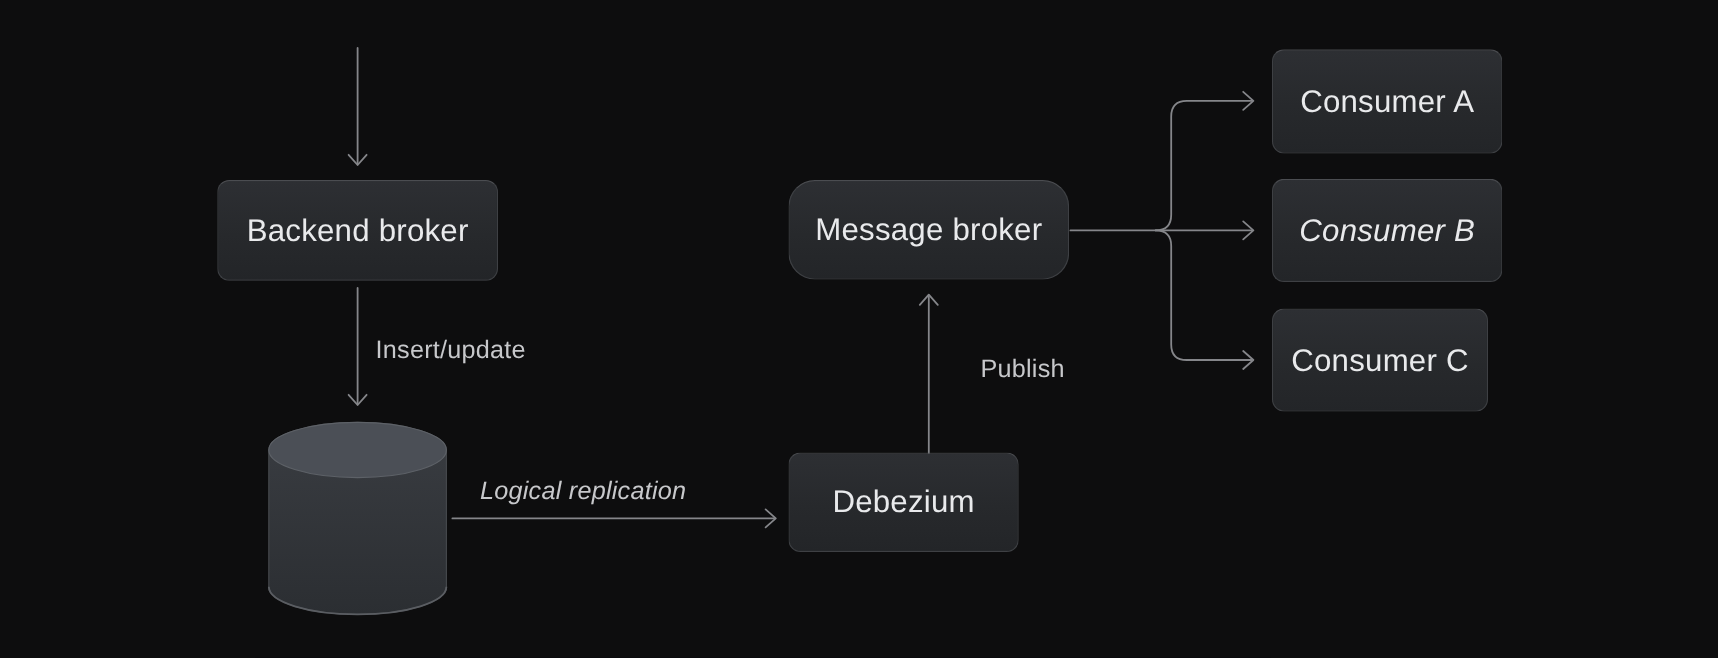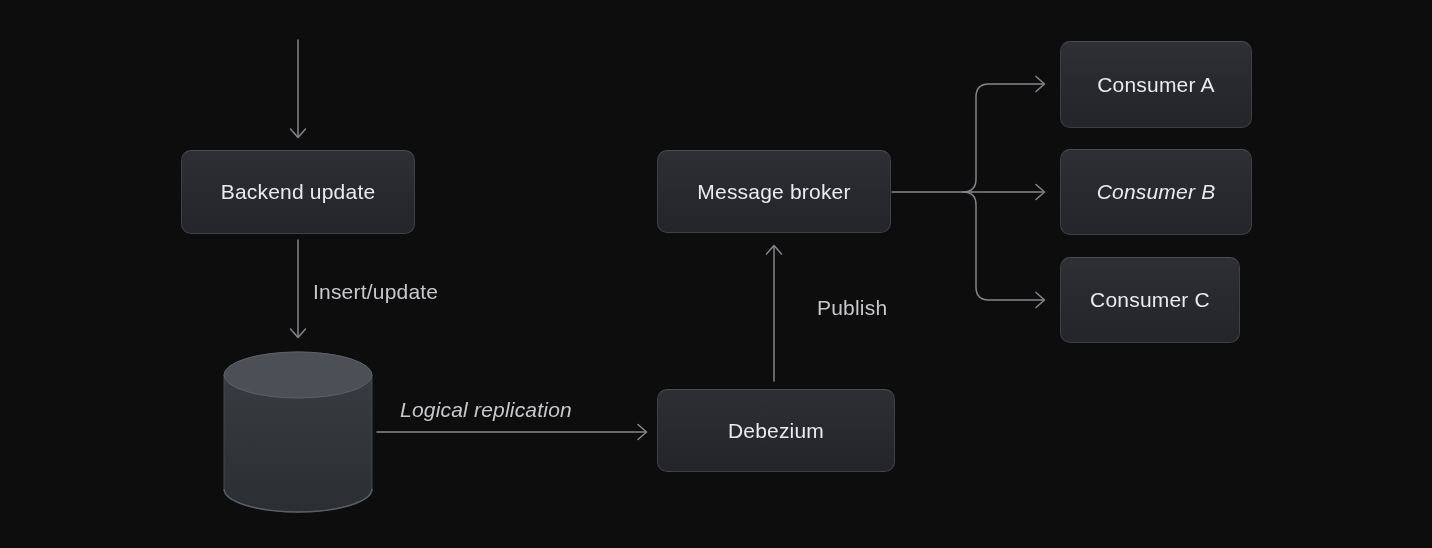--- a/index.html
+++ b/index.html
@@ -25,28 +25,28 @@
     position: absolute;
     display: flex;
     align-items: center;
     justify-content: center;
     box-sizing: border-box;
     border-radius: 10px;
     background: linear-gradient(180deg, #2d2f33 0%, #27292c 55%, #232528 100%);
     border: 1px solid #3e4044;
     border-top-color: #4b4d51;
     color: #e9eaec;
-    font-size: 21px;
+    font-size: 26px;
     letter-spacing: 0.2px;
     white-space: nowrap;
     text-align: center;
   }
   .node-backend   { left: 181px;  top: 150px; width: 234px; height: 84px; }
-  .node-broker    { left: 657px;  top: 150px; width: 234px; height: 83px; }
-  .node-debezium  { left: 657px;  top: 389px; width: 238px; height: 83px; }
+  .node-broker    { left: 657px;  top: 150px; width: 234px; height: 83px; border-radius: 22px; }
+  .node-debezium  { left: 657px;  top: 377px; width: 192px; height: 83px; }
   .node-consumer-a{ left: 1060px; top: 41px;  width: 192px; height: 87px; }
   .node-consumer-b{ left: 1060px; top: 149px; width: 192px; height: 86px; font-style: italic; }
   .node-consumer-c{ left: 1060px; top: 257px; width: 180px; height: 86px; }
   .edge-label {
     position: absolute;
     color: #c7c8cb;
     font-size: 21px;
     letter-spacing: 0.2px;
     white-space: nowrap;
   }
@@ -100,21 +100,21 @@
 
       <path d="M963 192 Q976 192 976 179 V97 Q976 84 989 84 H1043"></path>
       <path d="M1036 76.5 L1044.5 84 L1036 91.5"></path>
 
       <path d="M963 192 Q976 192 976 205 V287 Q976 300 989 300 H1043"></path>
       <path d="M1036 292.5 L1044.5 300 L1036 307.5"></path>
     </g>
   </svg>
 
   <div class="node node-backend">
-    <span>Backend update</span>
+    <span>Backend broker</span>
   </div>
 
   <div class="node node-broker">
     <span>Message broker</span>
   </div>
 
   <div class="node node-debezium">
     <span>Debezium</span>
   </div>
 

